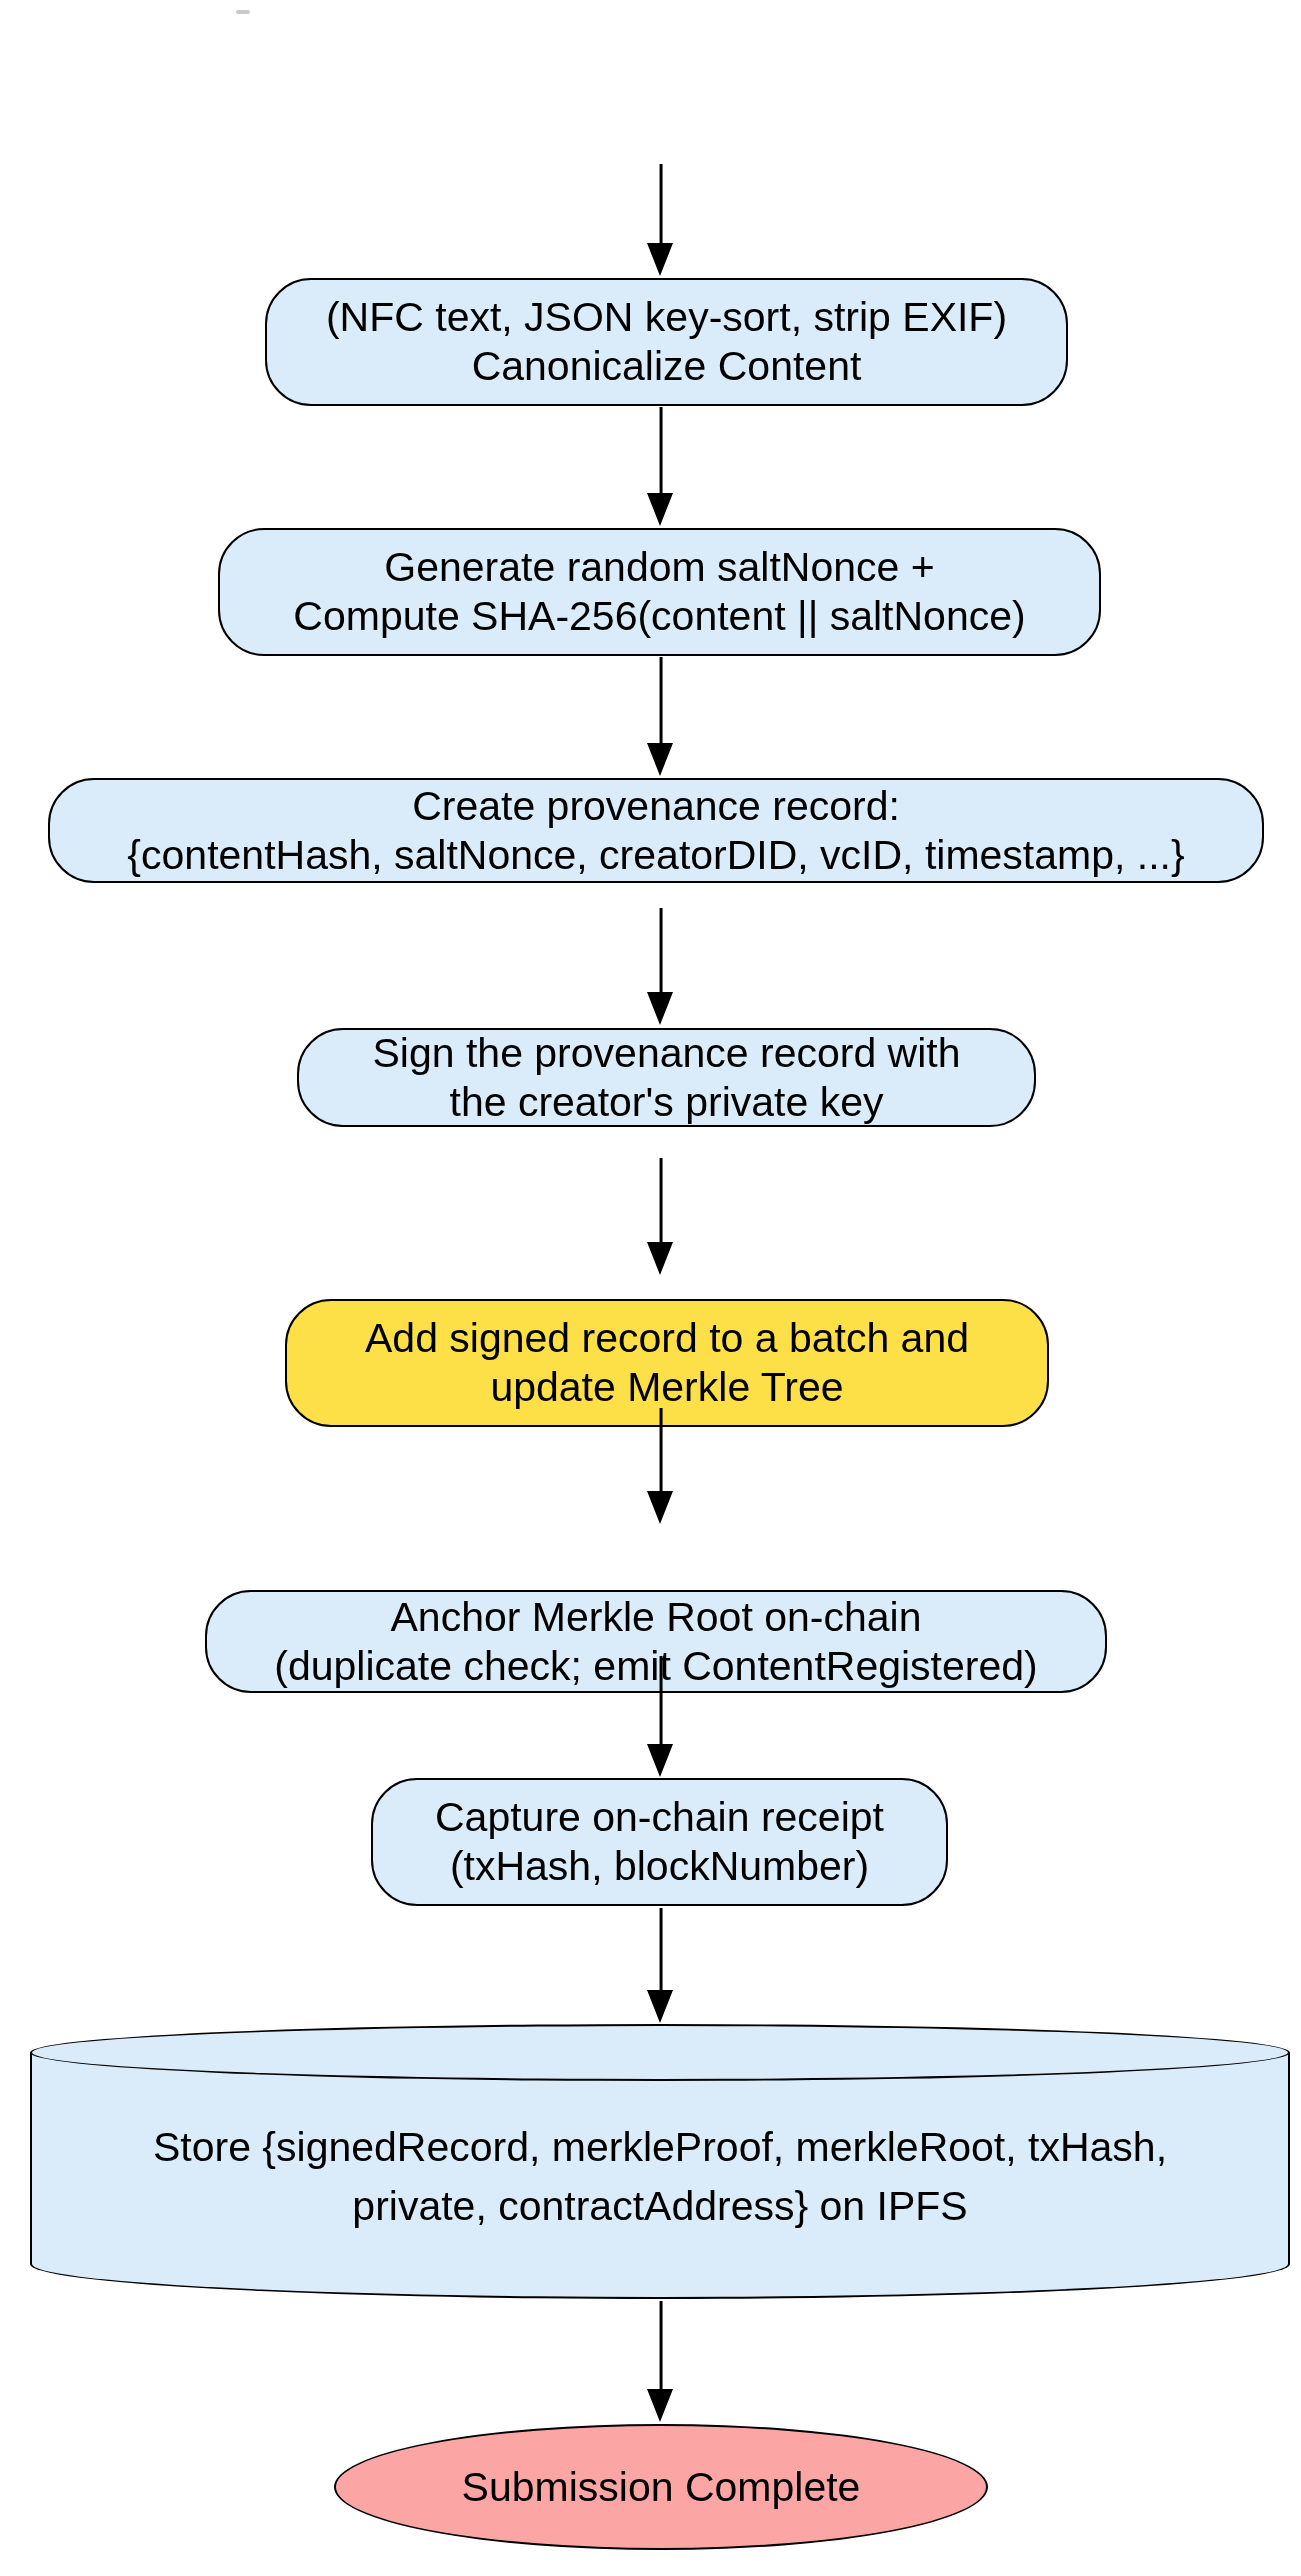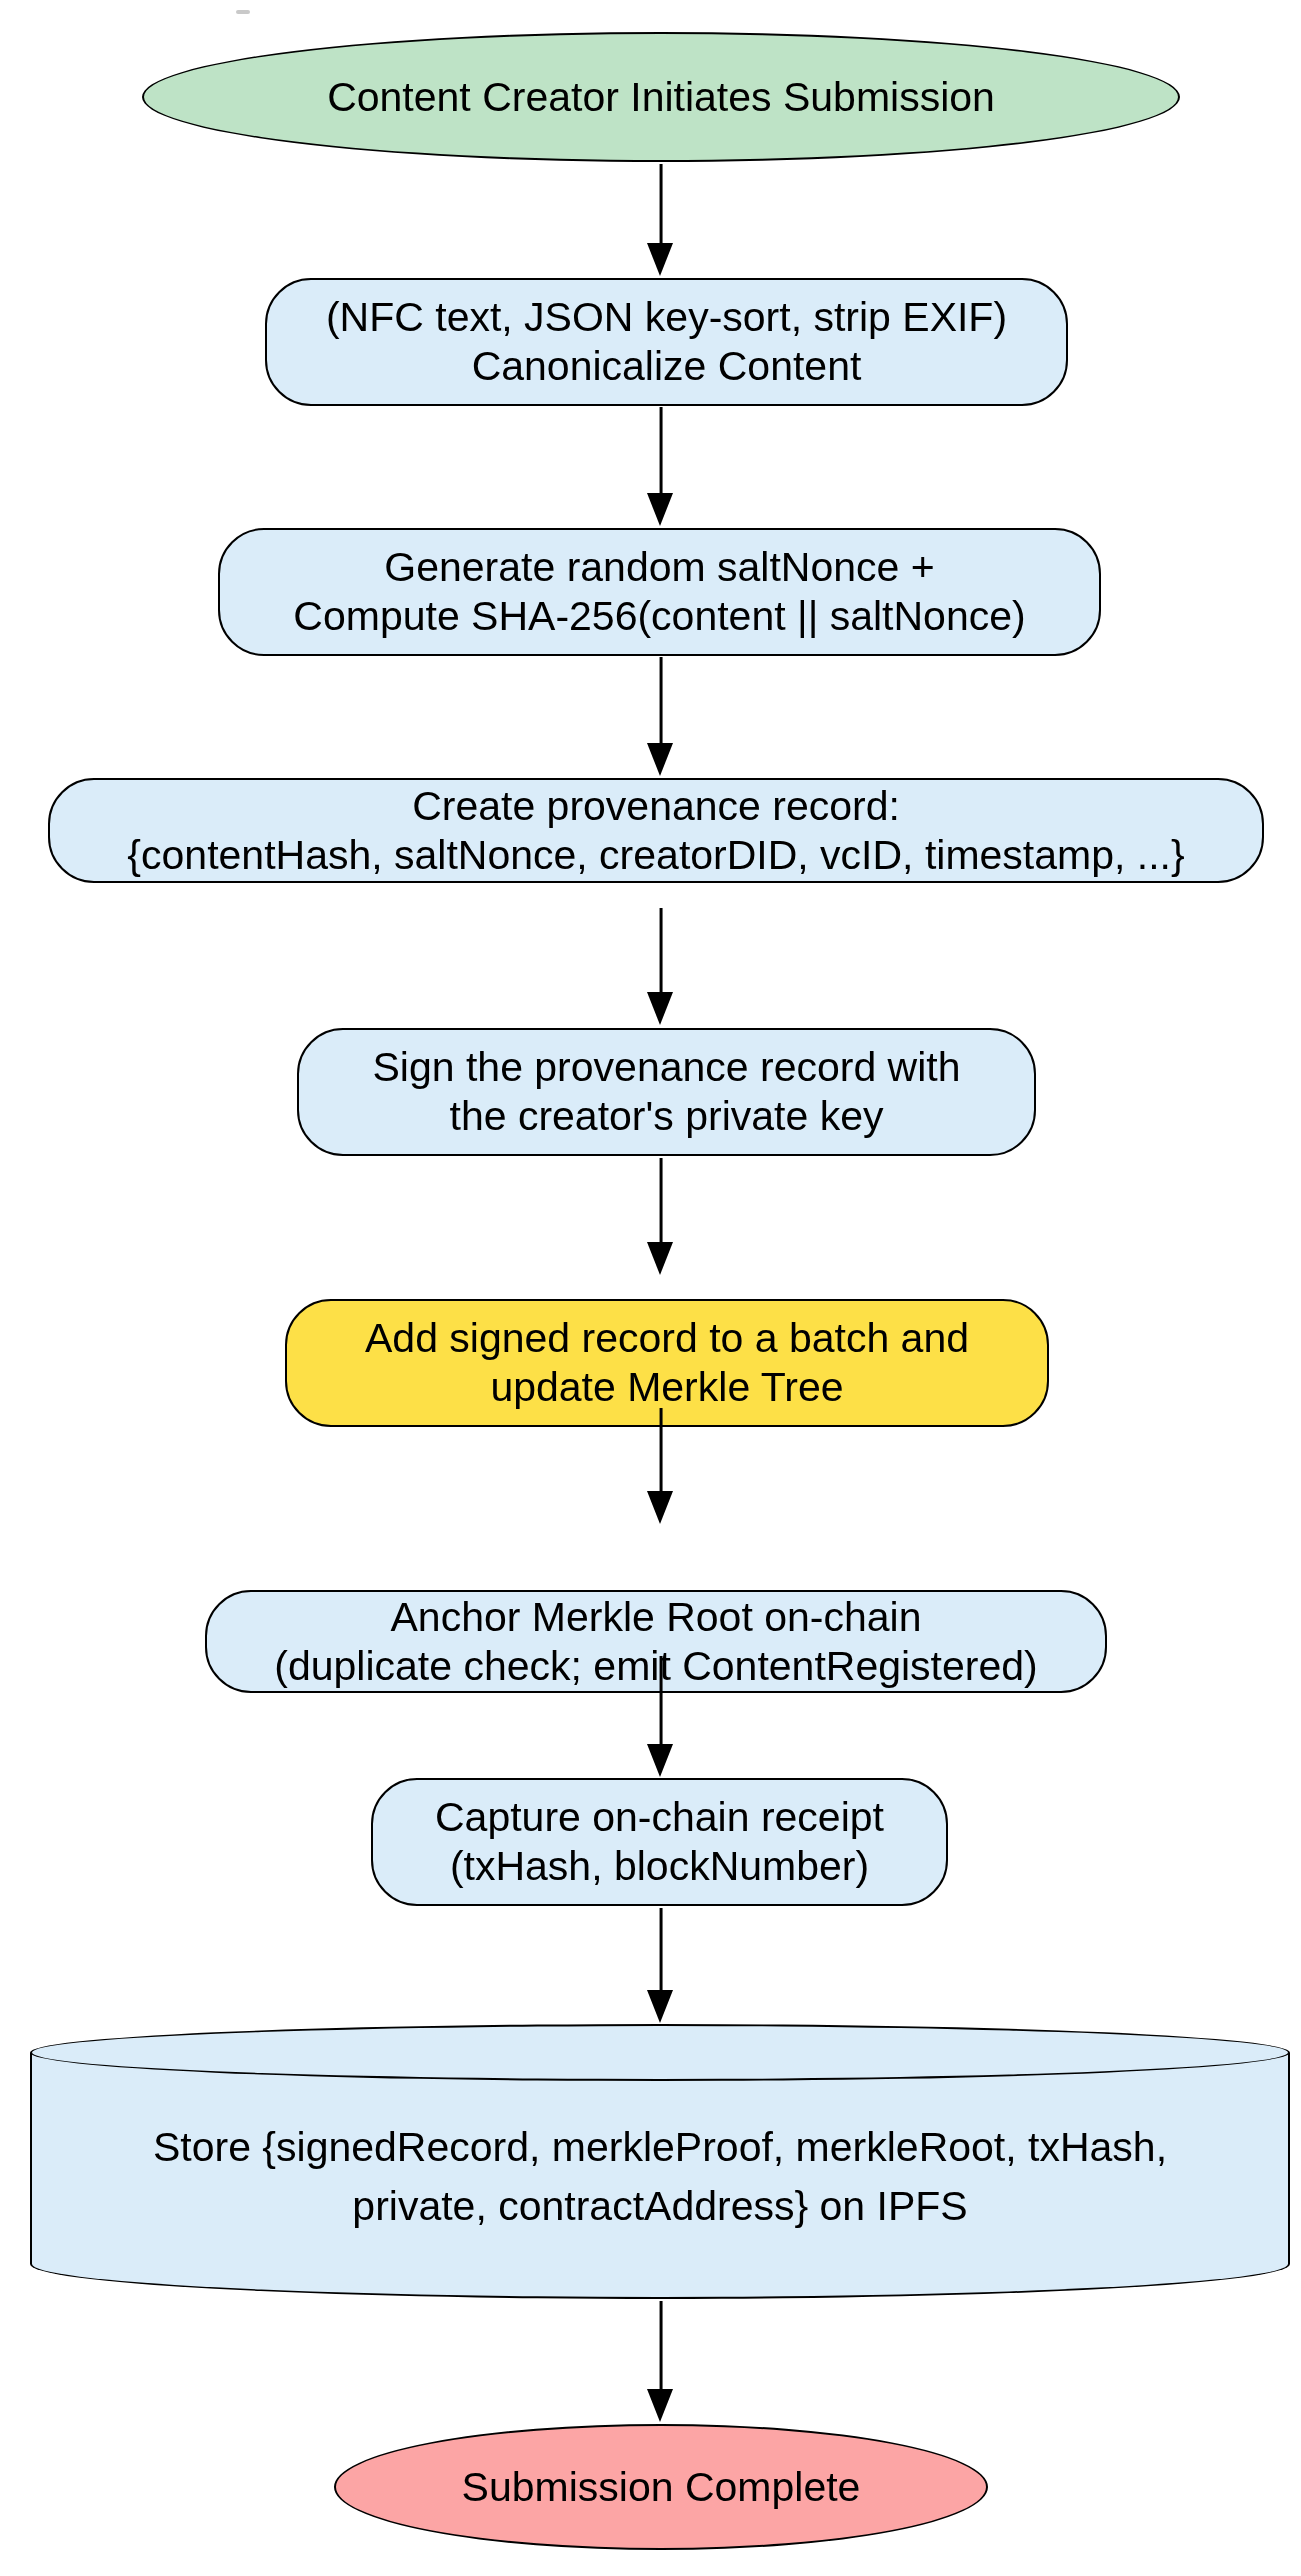--- a/index.html
+++ b/index.html
@@ -23,21 +23,21 @@
   }
   .ellipse { border-radius:50%; }
   .rounded { border-radius:46px; }
   .line { white-space:nowrap; }
 
   
   .n1  { left:142px; top:32px;   width:1038px; height:130px; }
   .n2  { left:265px; top:278px;  width:803px;  height:128px; }
   .n3  { left:218px; top:528px;  width:883px;  height:128px; }
   .n4  { left:48px;  top:778px;  width:1216px; height:105px; }
-  .n5  { left:297px; top:1028px; width:739px;  height:128px;text-align:center; }
+  .n5  { left:297px; top:1028px; width:739px;  height:99px;text-align:center; }
   .n6  { left:285px; top:1279px; width:764px;  height:128px; }
   .n7  { left:205px; top:1590px; width:902px;  height:103px; }
   .n8  { left:371px; top:1778px; width:577px;  height:128px; }
   .n10 { left:334px; top:2424px; width:654px;  height:126px; }
 
   
   .cyl { position:absolute; left:30px; top:2024px; width:1260px; height:275px; }
   .cyl-top {
     position:absolute; left:0; right:0; top:0; height:57px;
     box-sizing:border-box;
@@ -90,23 +90,20 @@
     background:#c9c9c9; border-radius:2px;
   }
 </style>
 </head>
 <body>
 
 <div class="canvas">
 
   <div class="stray"></div>
 
-  <div class="node ellipse n1" style="background-color: rgb(190, 227, 198);">
-    <div class="line">Content Creator Initiates Submission</div>
-  </div>
 
   <div class="arrow a1">
     <div class="stem"></div>
     <div class="head"></div>
   </div>
 
   <div class="node rounded n2" style="background-color: rgb(218, 236, 249);">
     <div class="line">(NFC text, JSON key-sort, strip EXIF)</div>
     <div class="line">Canonicalize Content</div>
   </div>

